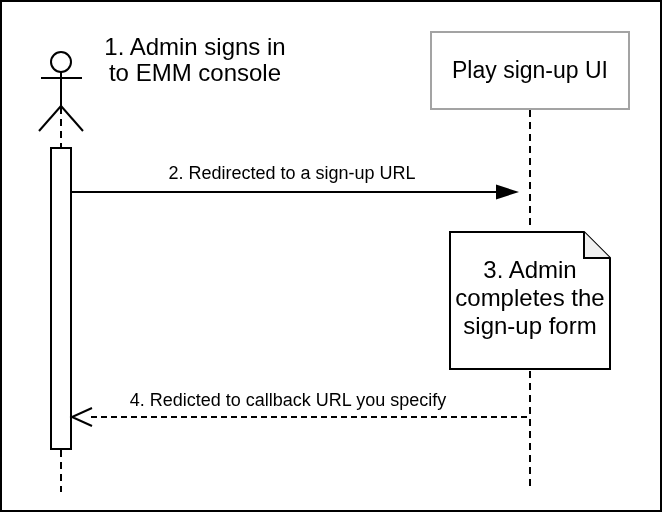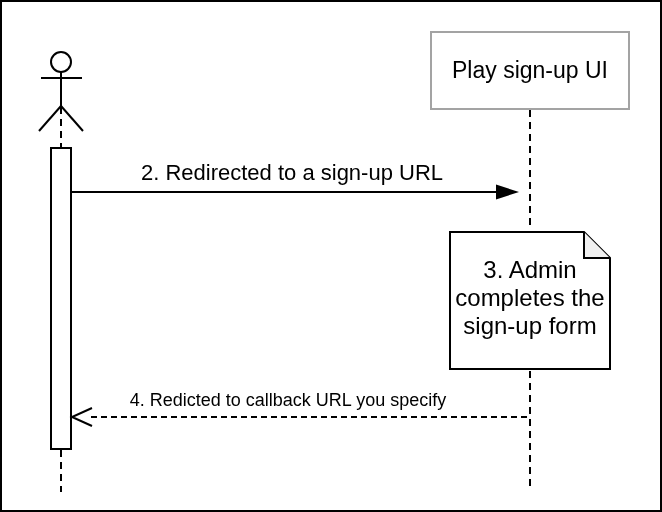--- a/index.html
+++ b/index.html
@@ -21,21 +21,21 @@
     left: 0; top: 0;
   }
   .label {
     position: absolute;
     font-family: "Liberation Sans", sans-serif;
     color: #000000;
     text-align: center;
     white-space: pre-line;
   }
   .actor-label   { left: 95px;  top: 34px;  width: 200px; font-size: 24px; line-height: 26px; }
-  .msg2-label    { left: 92px;  top: 160px; width: 400px; font-size: 22px; line-height: 26px; }
+  .msg2-label    { left: 92px;  top: 160px; width: 400px; font-size: 18px; line-height: 26px; }
   .note-label    { left: 450px; top: 256px; width: 160px; font-size: 24px; line-height: 28px; }
   .msg4-label    { left: 88px;  top: 387px; width: 400px; font-size: 18px; line-height: 26px; }
   .participant-box {
     position: absolute;
     left: 430px; top: 31px;
     width: 200px; height: 79px;
     box-sizing: border-box;
     border: 2px solid #a3a3a3;
     background: #ffffff;
     display: flex;
@@ -78,20 +78,22 @@
       <line x1="91" y1="417" x2="530" y2="417" stroke="#000000" stroke-width="2" stroke-dasharray="6,4"></line>
       <polyline points="92,408 72,417 92,426" fill="none" stroke="#000000" stroke-width="2"></polyline>
     </g>
 
     <g>
       <path d="M450,232 L584,232 L610,258 L610,369 L450,369 Z" fill="#ffffff" stroke="#000000" stroke-width="2" stroke-linejoin="miter"></path>
       <path d="M584,232 L584,258 L610,258" fill="#f0f0f0" stroke="#000000" stroke-width="2"></path>
     </g>
   </svg>
 
+  <div class="label actor-label">1. Admin signs in
+to EMM console</div>
 
   <div class="participant-box">
     <span>Play sign-up UI</span>
   </div>
 
   <div class="label msg2-label">2. Redirected to a sign-up URL</div>
 
   <div class="label note-label">3. Admin
 completes the
 sign-up form</div>

